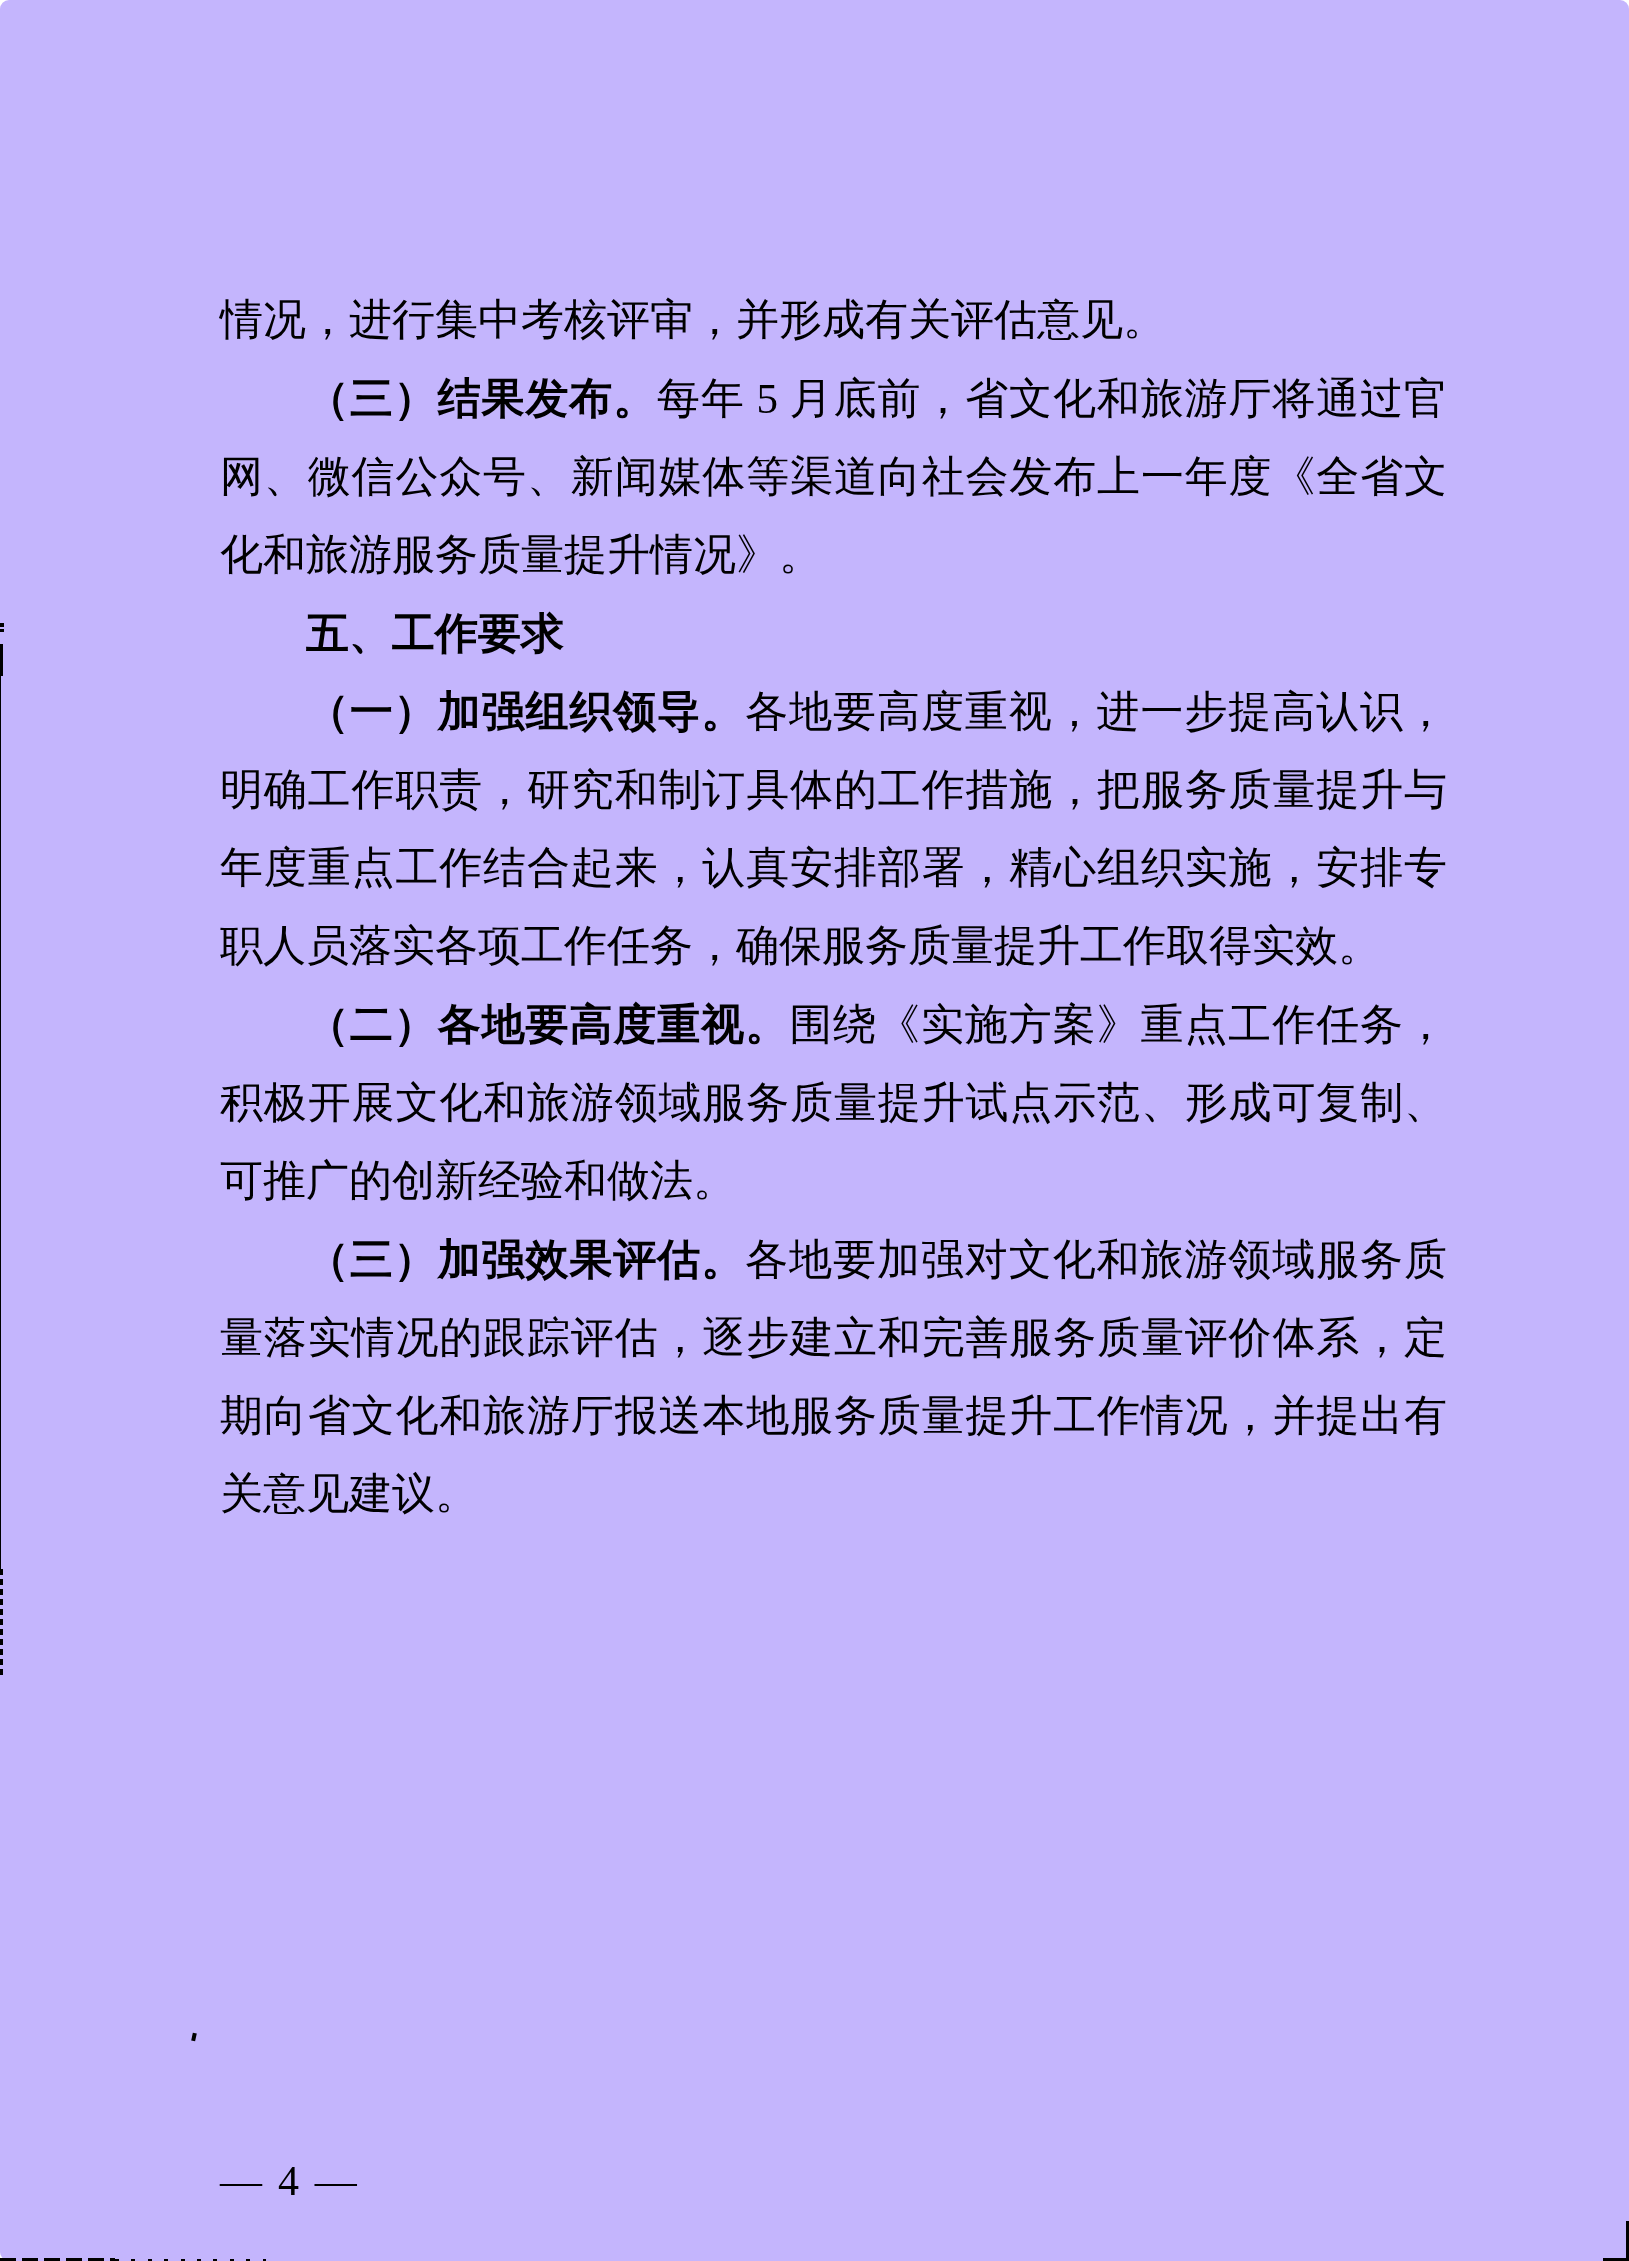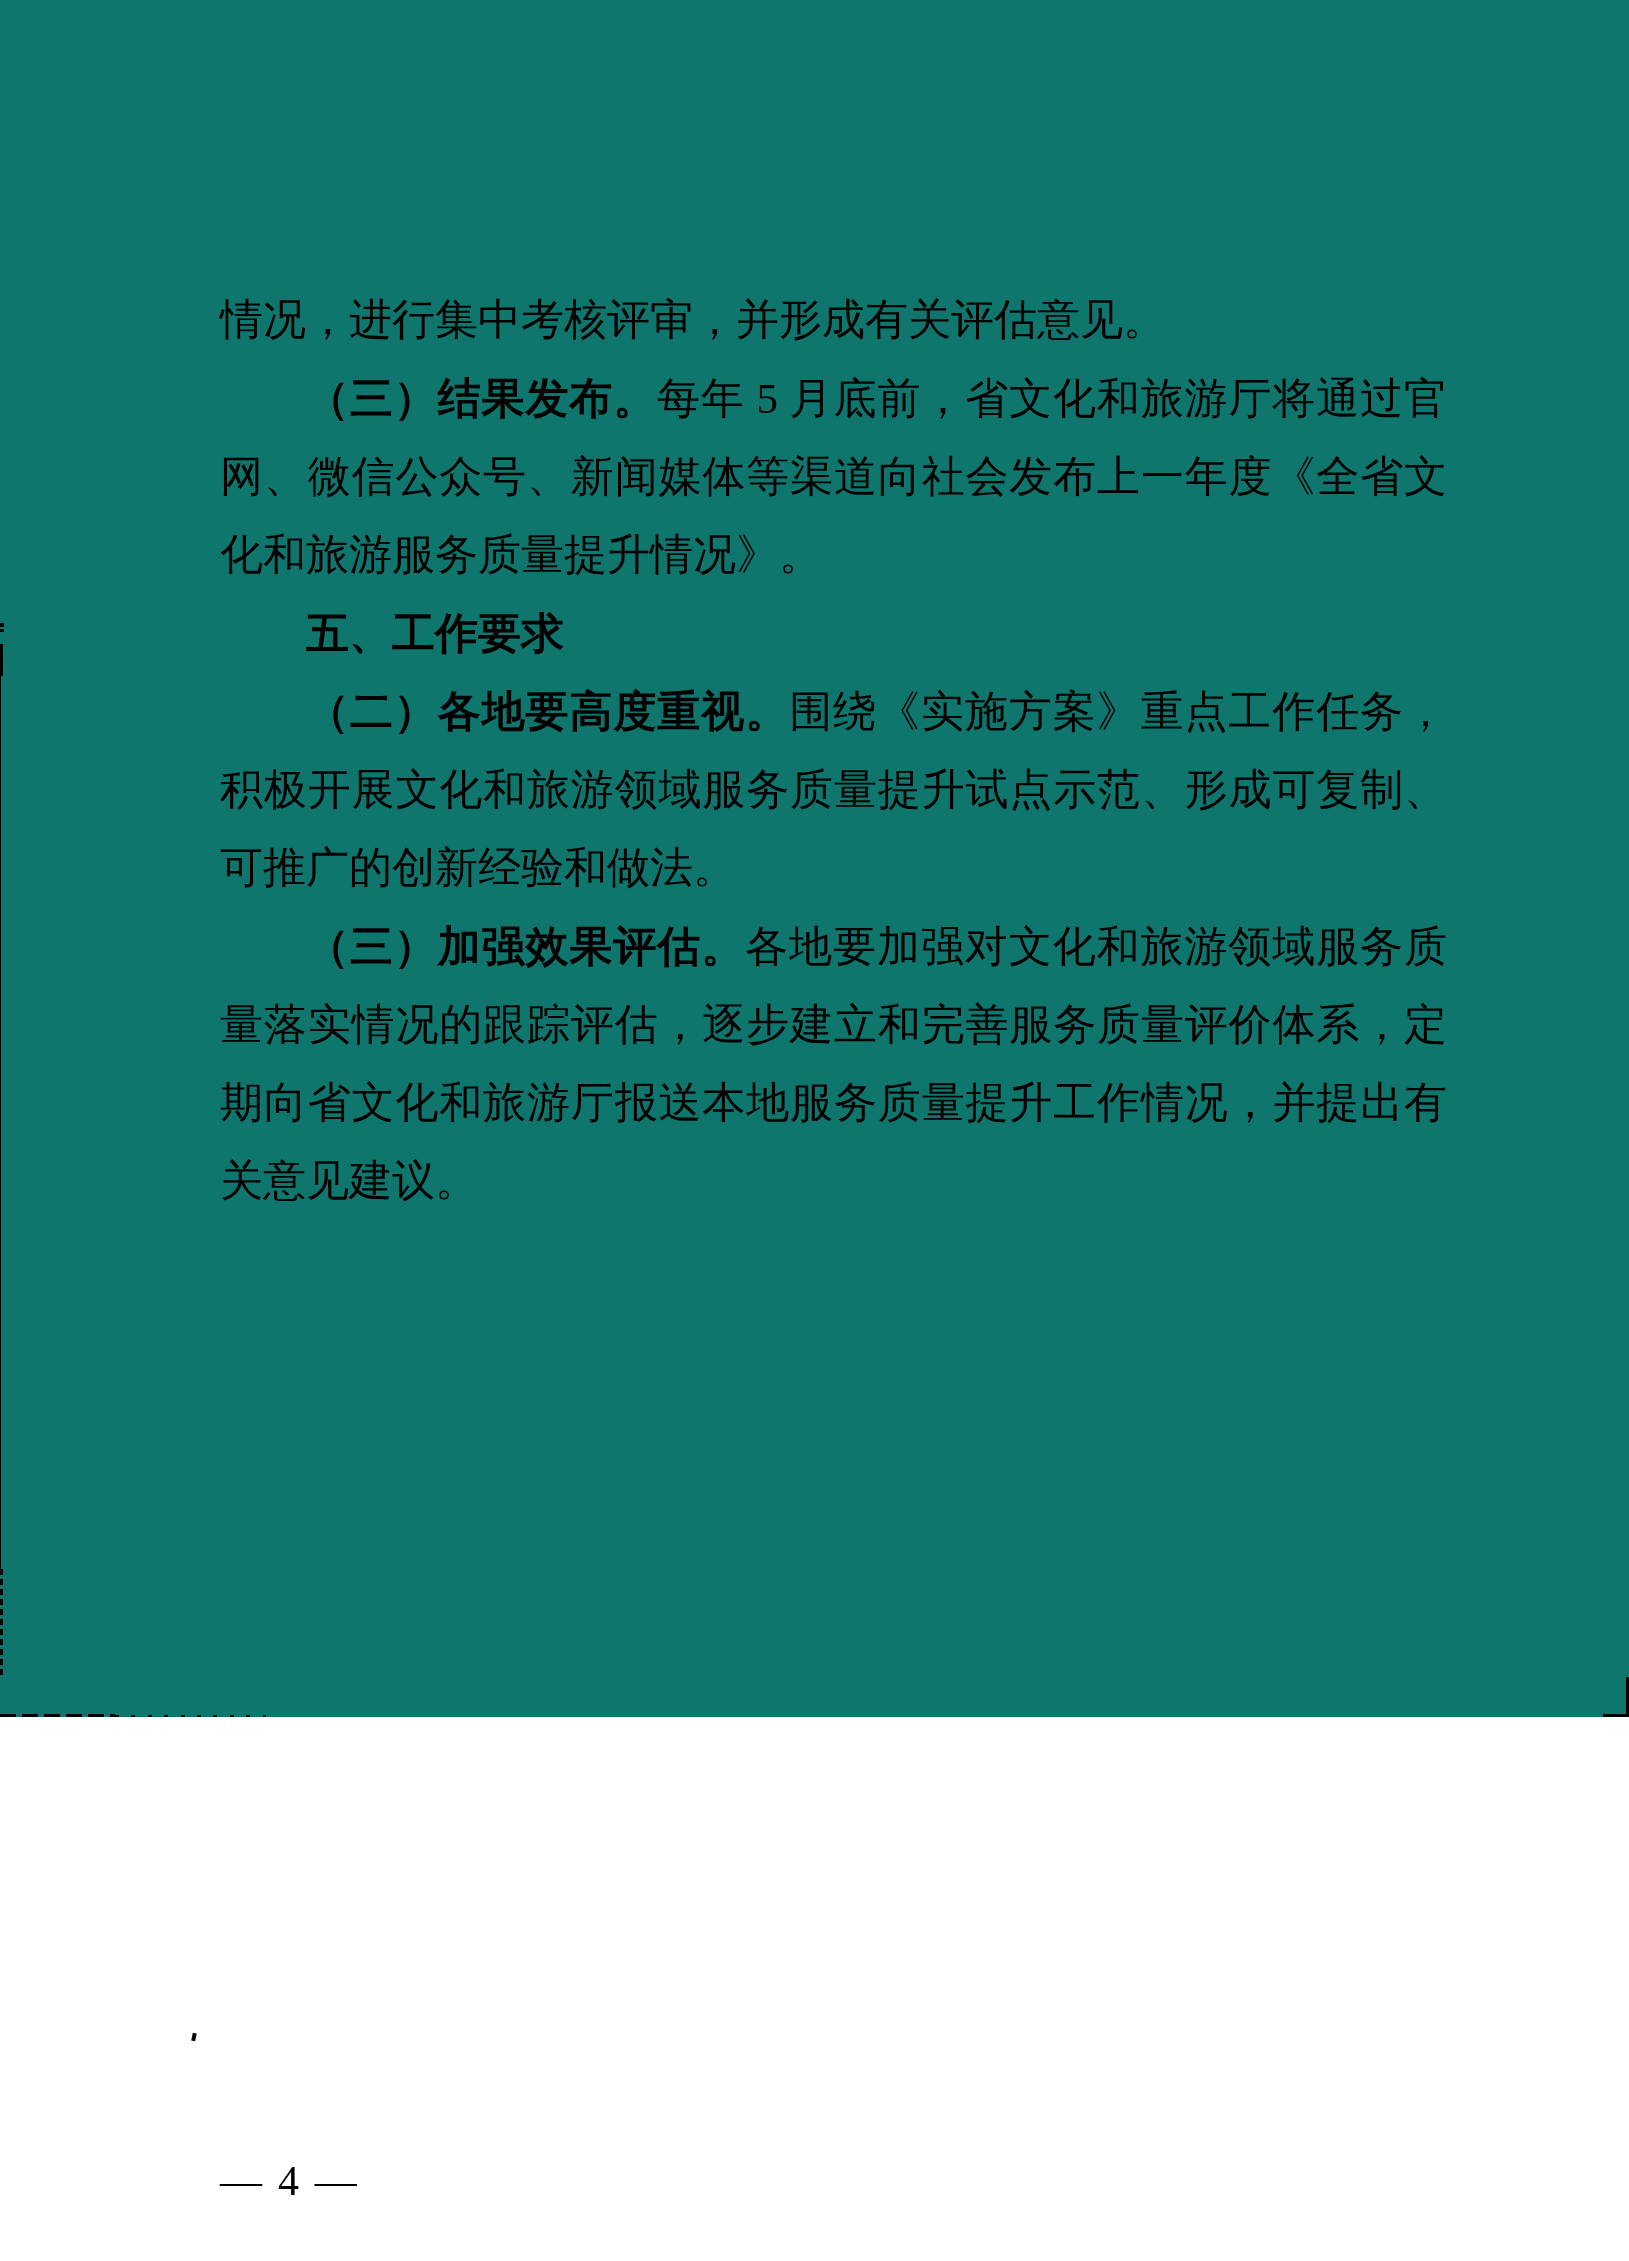--- a/index.html
+++ b/index.html
@@ -11,22 +11,23 @@
     width: 1629px;
     height: 2261px;
     position: relative;
     overflow: hidden;
     font-family: "Liberation Serif", "DejaVu Serif", serif;
   }
   .page {
     position: absolute;
     left: 0; top: 0;
     width: 1629px;
-    height: 1717px;
-    background: #0f766e;
+    height: 2261px;
+    background: #c4b5fd;
+    border-radius: 9px;
   }
   
   .body-text {
     position: absolute;
     left: 220px;
     top: 281px;
     width: 1227px;
     font-size: 43px;
     line-height: 78px;
     color: #000000;
@@ -86,20 +87,21 @@
 </style>
 </head>
 <body>
 
 <div class="page">
 
   <div class="body-text" id="paragraphs">
       <div class="para no-indent">情况，进行集中考核评审，并形成有关评估意见。</div>
       <div class="para"><span class="lead">（三）结果发布。</span>每年 5 月底前，省文化和旅游厅将通过官网、微信公众号、新闻媒体等渠道向社会发布上一年度《全省文化和旅游服务质量提升情况》。</div>
       <div class="para heading">五、工作要求</div>
+      <div class="para"><span class="lead">（一）加强组织领导。</span>各地要高度重视，进一步提高认识，明确工作职责，研究和制订具体的工作措施，把服务质量提升与年度重点工作结合起来，认真安排部署，精心组织实施，安排专职人员落实各项工作任务，确保服务质量提升工作取得实效。</div>
       <div class="para"><span class="lead">（二）各地要高度重视。</span>围绕《实施方案》重点工作任务，积极开展文化和旅游领域服务质量提升试点示范、形成可复制、可推广的创新经验和做法。</div>
       <div class="para"><span class="lead">（三）加强效果评估。</span>各地要加强对文化和旅游领域服务质量落实情况的跟踪评估，逐步建立和完善服务质量评价体系，定期向省文化和旅游厅报送本地服务质量提升工作情况，并提出有关意见建议。</div>
     </div>
 
   <div class="page-number">— 4 —</div>
 
   <div class="artifact left-dot-a"></div>
   <div class="artifact left-dot-b"></div>
   <div class="artifact left-bar"></div>
   <div class="artifact left-hairline"></div>

